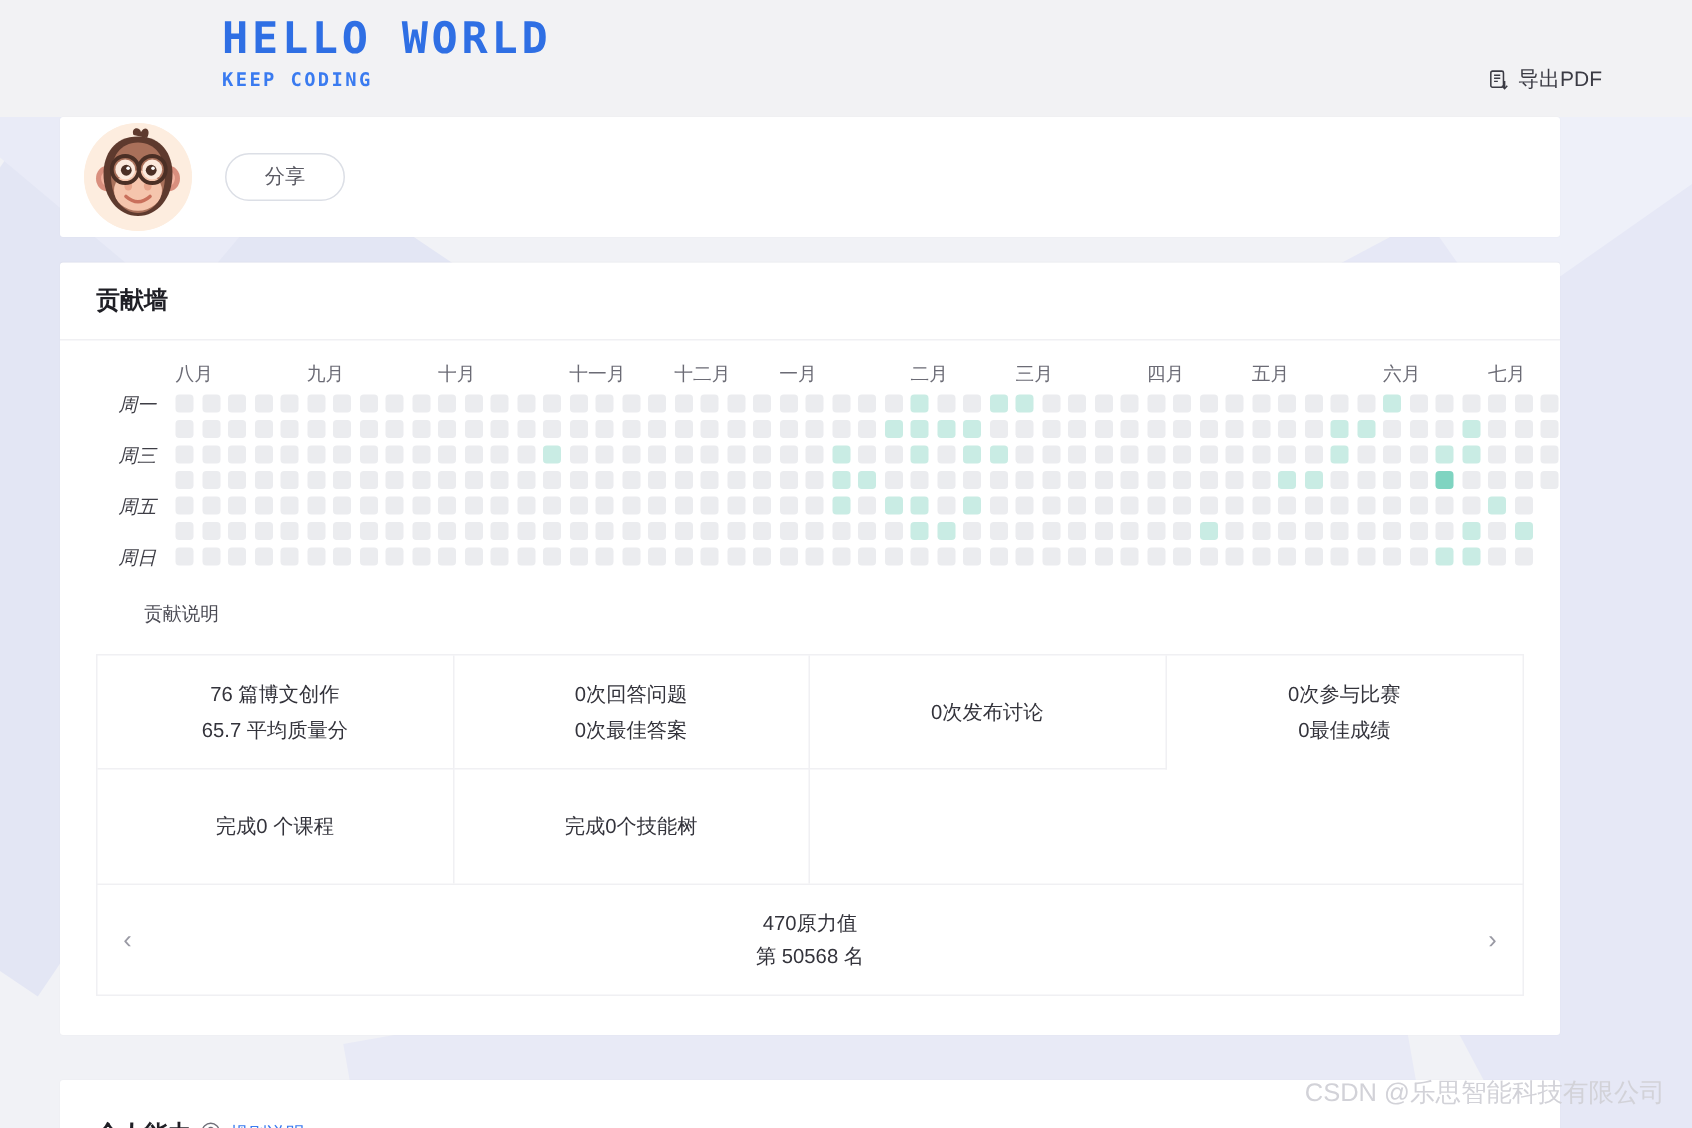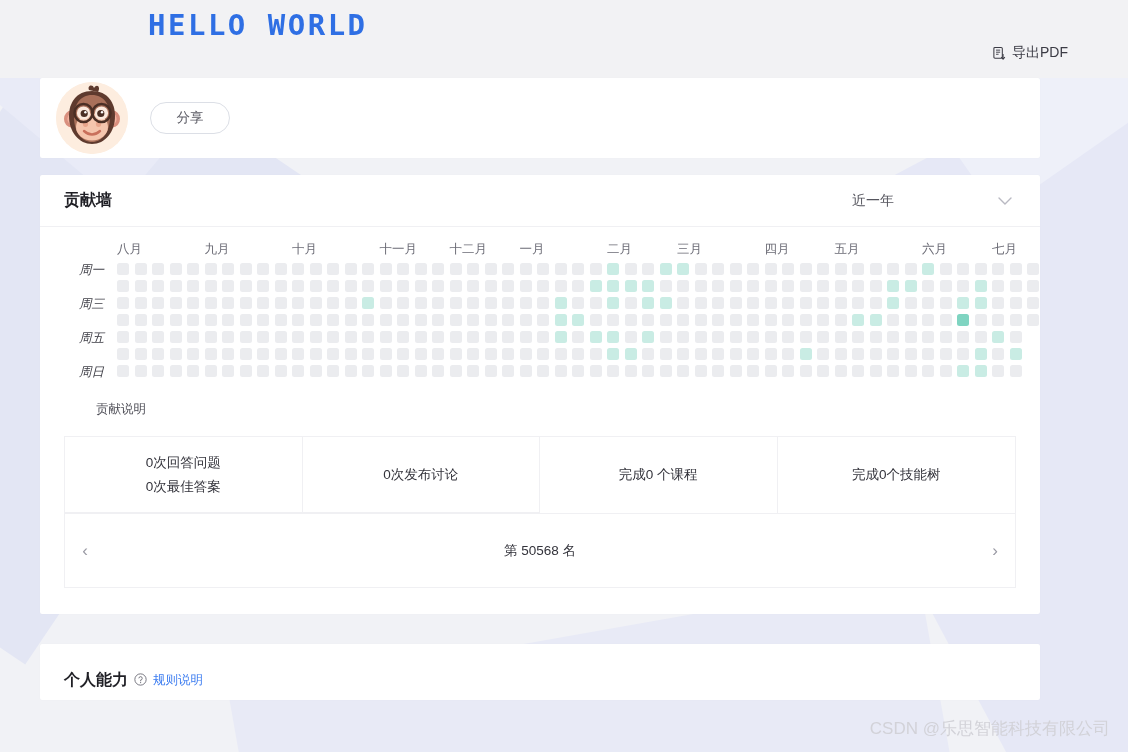--- a/index.html
+++ b/index.html
@@ -224,20 +224,21 @@
   <div class="bg-poly-light" style="left:420px; top:-230px; width:420px; height:300px; transform:rotate(18deg); background:#edeff8;"></div>
   <div class="bg-poly" style="left:260px; bottom:-300px; width:700px; height:420px; transform:rotate(-10deg); background:#e8eaf6;"></div>
   <div style="position:absolute; left:0; top:0; width:1128px; height:78px; background:#f2f2f4;"></div>
 </div>
 
 <div id="page">
 
   <div id="site-header">
     <div id="logo-block">
       <div id="logo-title">HELLO WORLD</div>
+      <div id="logo-sub">KEEP CODING</div>
     </div>
     <div id="export-pdf">
       <span>
         <svg width="15" height="15" viewBox="0 0 16 16">
           <rect x="2" y="1.5" width="9" height="11.5" rx="1.2" fill="none" stroke="#3b3b44" stroke-width="1.1"></rect>
           <line x1="4.3" y1="4.4" x2="8.7" y2="4.4" stroke="#3b3b44" stroke-width="1"></line>
           <line x1="4.3" y1="6.6" x2="8.7" y2="6.6" stroke="#3b3b44" stroke-width="1"></line>
           <line x1="4.3" y1="8.8" x2="7" y2="8.8" stroke="#3b3b44" stroke-width="1"></line>
           <line x1="11.8" y1="8.5" x2="11.8" y2="13.6" stroke="#3b3b44" stroke-width="1.1"></line>
           <path d="M9.9 11.9 L11.8 14 L13.7 11.9" fill="none" stroke="#3b3b44" stroke-width="1.1"></path>
@@ -278,28 +279,20 @@
       </div>
       <div id="share-btn">
         <span>分享</span>
       </div>
     </div>
 
     <div class="card" id="contrib-card">
 
       <div id="contrib-head">
         <div id="contrib-title">贡献墙</div>
-        <div id="range-select">
-          <span id="range-value">近一年</span>
-          <span id="range-caret">
-            <svg width="14" height="9" viewBox="0 0 14 9">
-              <path d="M1 1 L7 7 L13 1" fill="none" stroke="#b9b9c2" stroke-width="1.4" stroke-linecap="round"></path>
-            </svg>
-          </span>
-        </div>
       </div>
 
       <div id="heatmap-wrap">
         <div id="month-row">
             <span style="left: 0px;">八月</span>
             <span style="left: 87.5px;">九月</span>
             <span style="left: 175px;">十月</span>
             <span style="left: 262.5px;">十一月</span>
             <span style="left: 332.5px;">十二月</span>
             <span style="left: 402.5px;">一月</span>
@@ -790,37 +783,46 @@
               <div class="hm-cell" style="background: rgb(235, 236, 239);"></div>
               <div class="hm-cell" style="background: rgb(235, 236, 239);"></div>
               <div class="hm-cell" style="background: rgb(235, 236, 239);"></div>
             </div>
           </div>
         <div id="contrib-note">贡献说明</div>
       </div>
 
       <div id="stats-grid">
           <div class="stat-cell">
+            <div class="stat-line">76 篇博文创作</div>
+            <div class="stat-line">65.7 平均质量分</div>
+          </div>
+          <div class="stat-cell">
             <div class="stat-line">0次回答问题</div>
             <div class="stat-line">0次最佳答案</div>
           </div>
           <div class="stat-cell">
             <div class="stat-line">0次发布讨论</div>
+          </div>
+          <div class="stat-cell last-row">
+            <div class="stat-line">0次参与比赛</div>
+            <div class="stat-line">0最佳成绩</div>
           </div>
           <div class="stat-cell last-row">
             <div class="stat-line">完成0 个课程</div>
           </div>
           <div class="stat-cell last-row">
             <div class="stat-line">完成0个技能树</div>
           </div>
         </div>
 
       <div id="carousel">
         <div class="car-arrow">‹</div>
         <div id="carousel-body">
+          <div>470原力值</div>
           <div>第 50568 名</div>
         </div>
         <div class="car-arrow">›</div>
       </div>
       <div id="carousel-pad"></div>
     </div>
 
     <div class="card" id="ability-card">
       <div id="ability-head">
         <span id="ability-title">个人能力</span>

